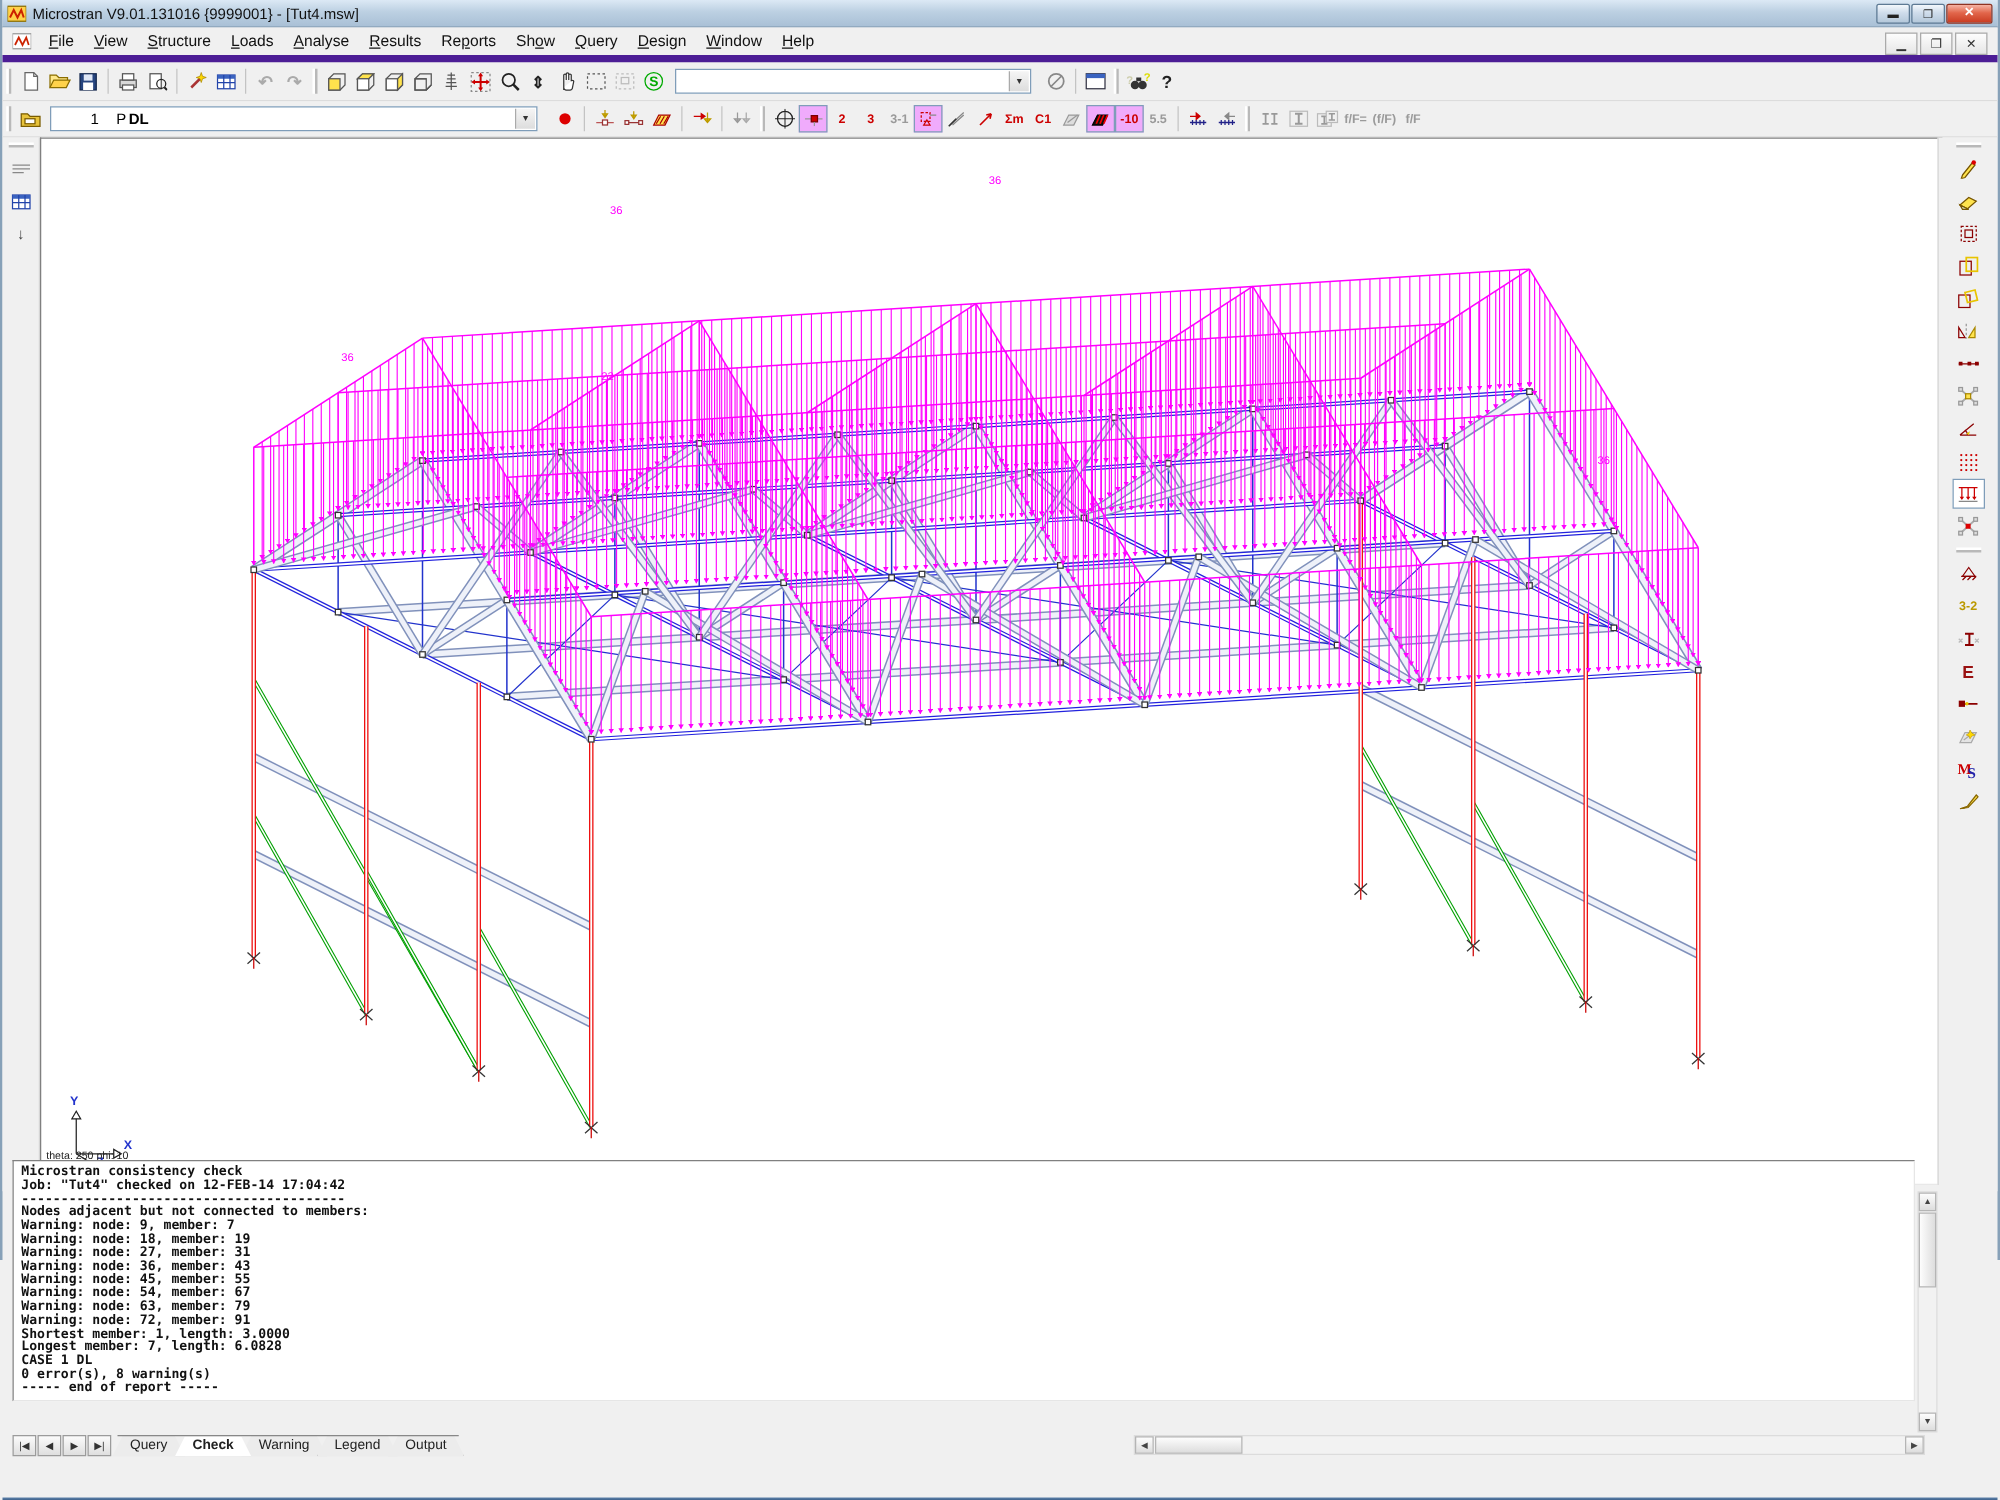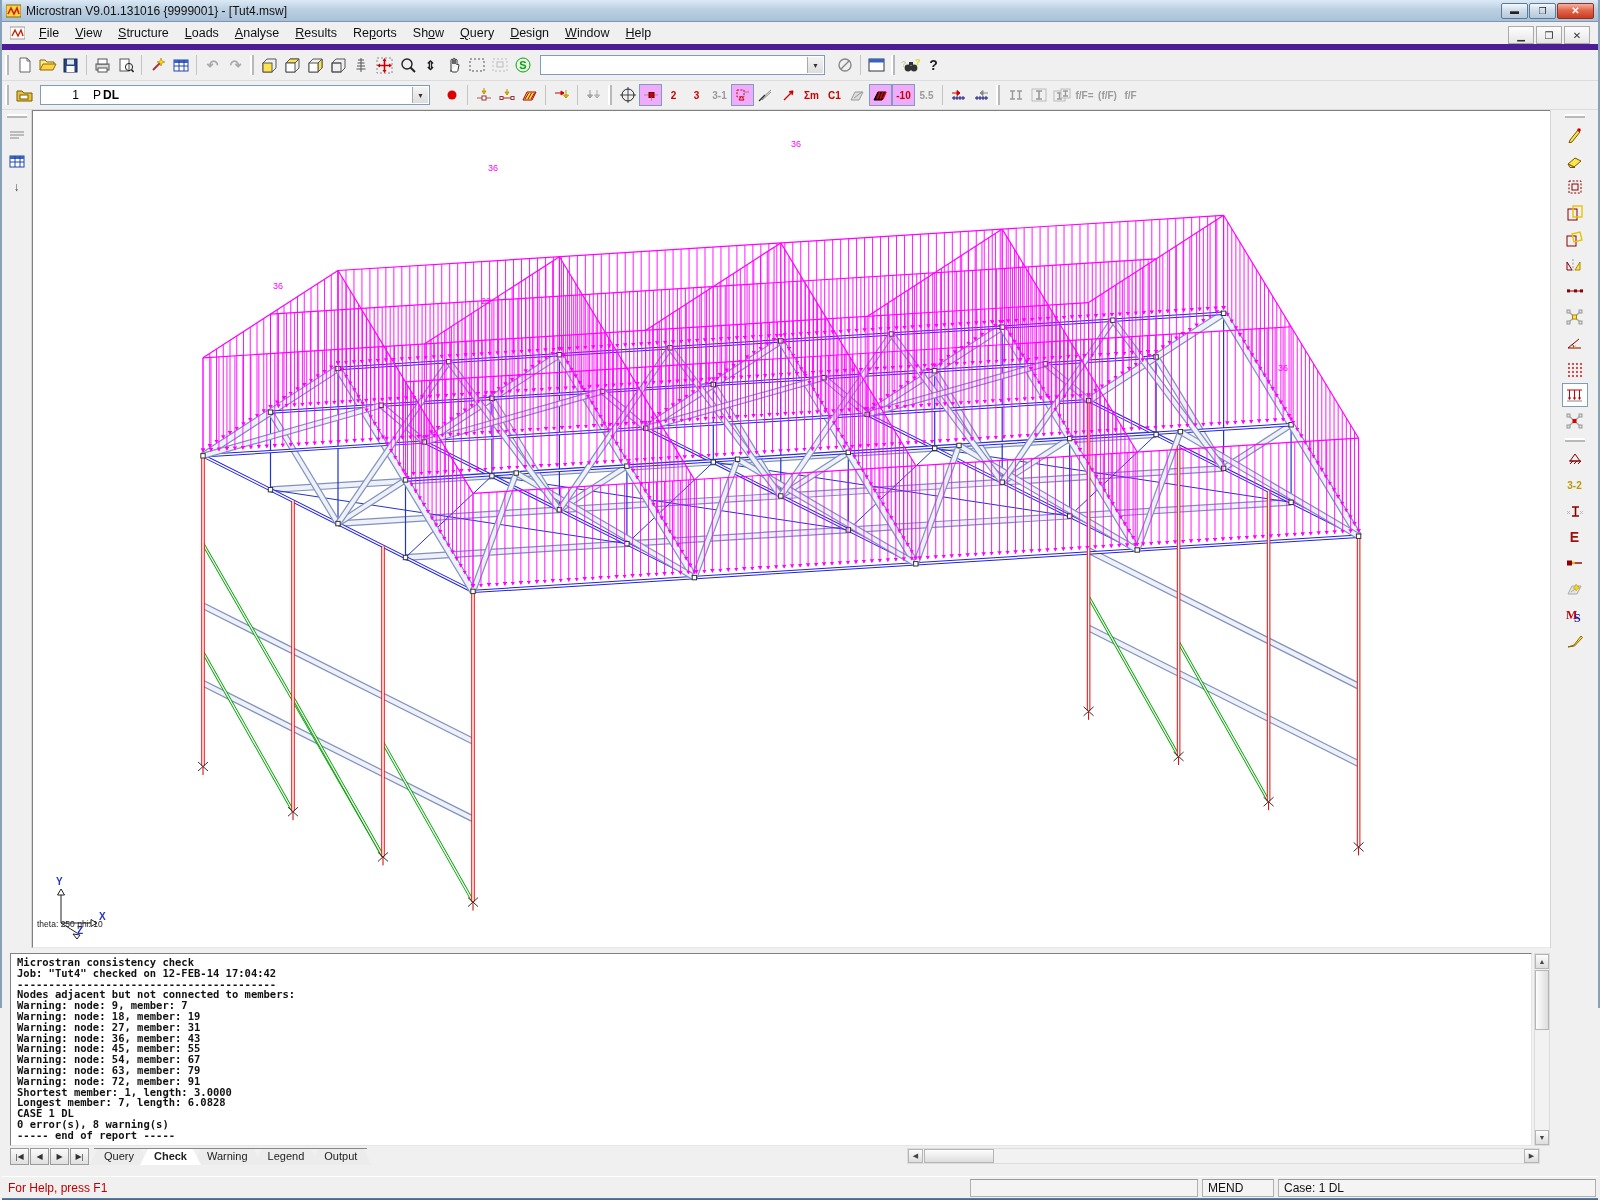--- a/index.html
+++ b/index.html
@@ -65,21 +65,21 @@
   #viewport { position:absolute; left:30px; top:110px; width:1522px; height:838px; background:#fff;
     border-top:1px solid #808080; border-left:1px solid #808080;
     border-right:1px solid #e8e8e8; border-bottom:1px solid #e8e8e8; }
   #struct { position:absolute; left:0; top:0; }
   .axlabel { position:absolute; color:#2233cc; font-size:10px; font-weight:bold; }
   #thetatxt { position:absolute; left:4px; top:808px; font-size:8.5px; color:#222; }
   .loadlabel { position:absolute; color:#ff00ff; font-size:9px; }
 
   
   #splitter { position:absolute; left:0; top:948px; width:100%; height:5px; background:#f0f0f0; }
-  #outpanel { position:absolute; left:8px; top:953px; width:1522px; height:193px; background:#fff;
+  #outpanel { position:absolute; left:8px; top:928px; width:1522px; height:193px; background:#fff;
     border:1px solid #808080; border-right-color:#e6e6e6; border-bottom-color:#e6e6e6;
     overflow:hidden; padding:3px 0 0 6px; }
   #outpanel pre { font-family:"DejaVu Sans Mono", monospace; font-size:10.5px; line-height:10.8px;
     font-weight:bold; color:#111; }
   .vscroll { position:absolute; left:1532px; top:953px; width:16px; height:193px; background:#f2f2f2;
     border:1px solid #dcdcdc; }
   .sarr { position:absolute; left:0; width:14px; height:15px; background:linear-gradient(#fdfdfd,#ddd);
     border:1px solid #b5b5b5; font-size:7px; color:#444; display:flex; align-items:center; justify-content:center; }
   .vthumb { position:absolute; left:0; top:16px; width:14px; height:60px;
     background:linear-gradient(90deg,#fdfdfd,#ddd); border:1px solid #b5b5b5; }
@@ -1805,20 +1805,14 @@
         <span class="tab">Legend</span>
         <span class="tab">Output</span>
       </span>
   </div>
   <div id="hscroll">
     <span class="harr" style="left:0;">◀</span>
     <span class="hthumb"></span>
     <span class="harr" style="right:0;">▶</span>
   </div>
 
-  <div id="statusbar">
-    <span id="helpmsg">For Help, press F1</span>
-    <span class="spanel" style="left:968px; width:228px;"></span>
-    <span class="spanel" style="left:1200px; width:72px;">MEND</span>
-    <span class="spanel" style="left:1276px; width:318px;">Case: 1 DL</span>
-  </div>
   <div id="bottomedge"></div>
 </div>
 
 </body></html>

